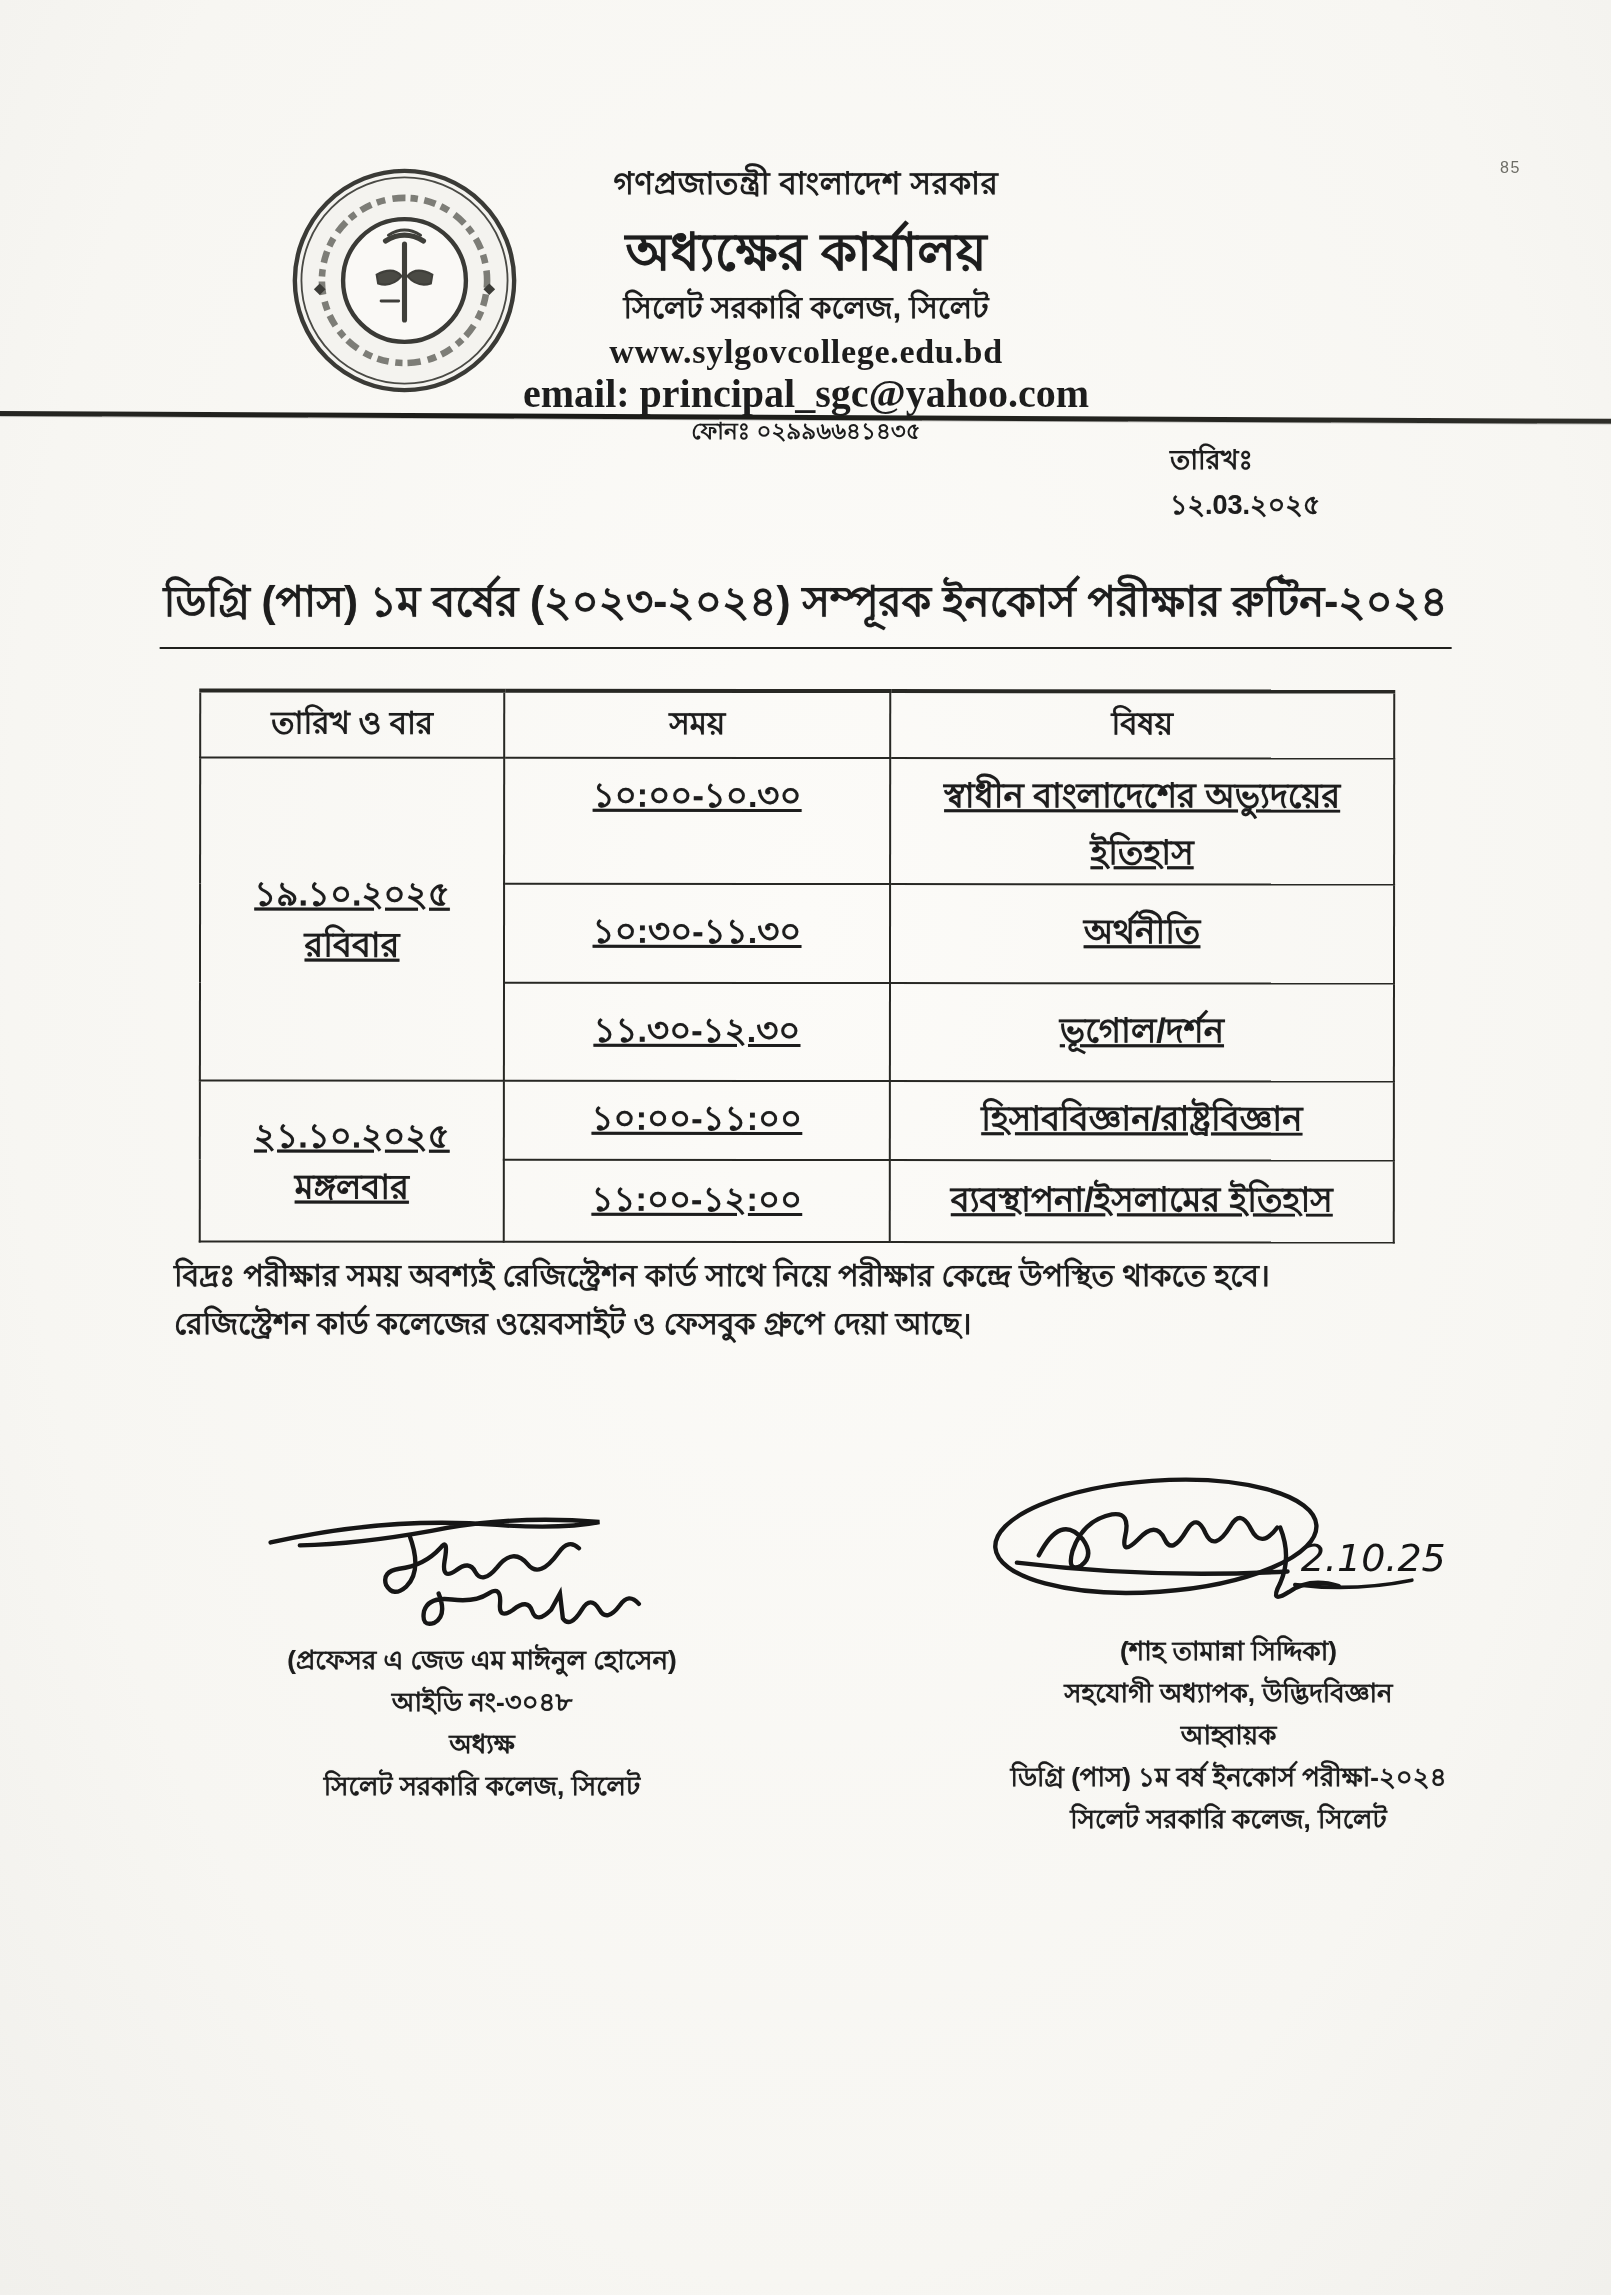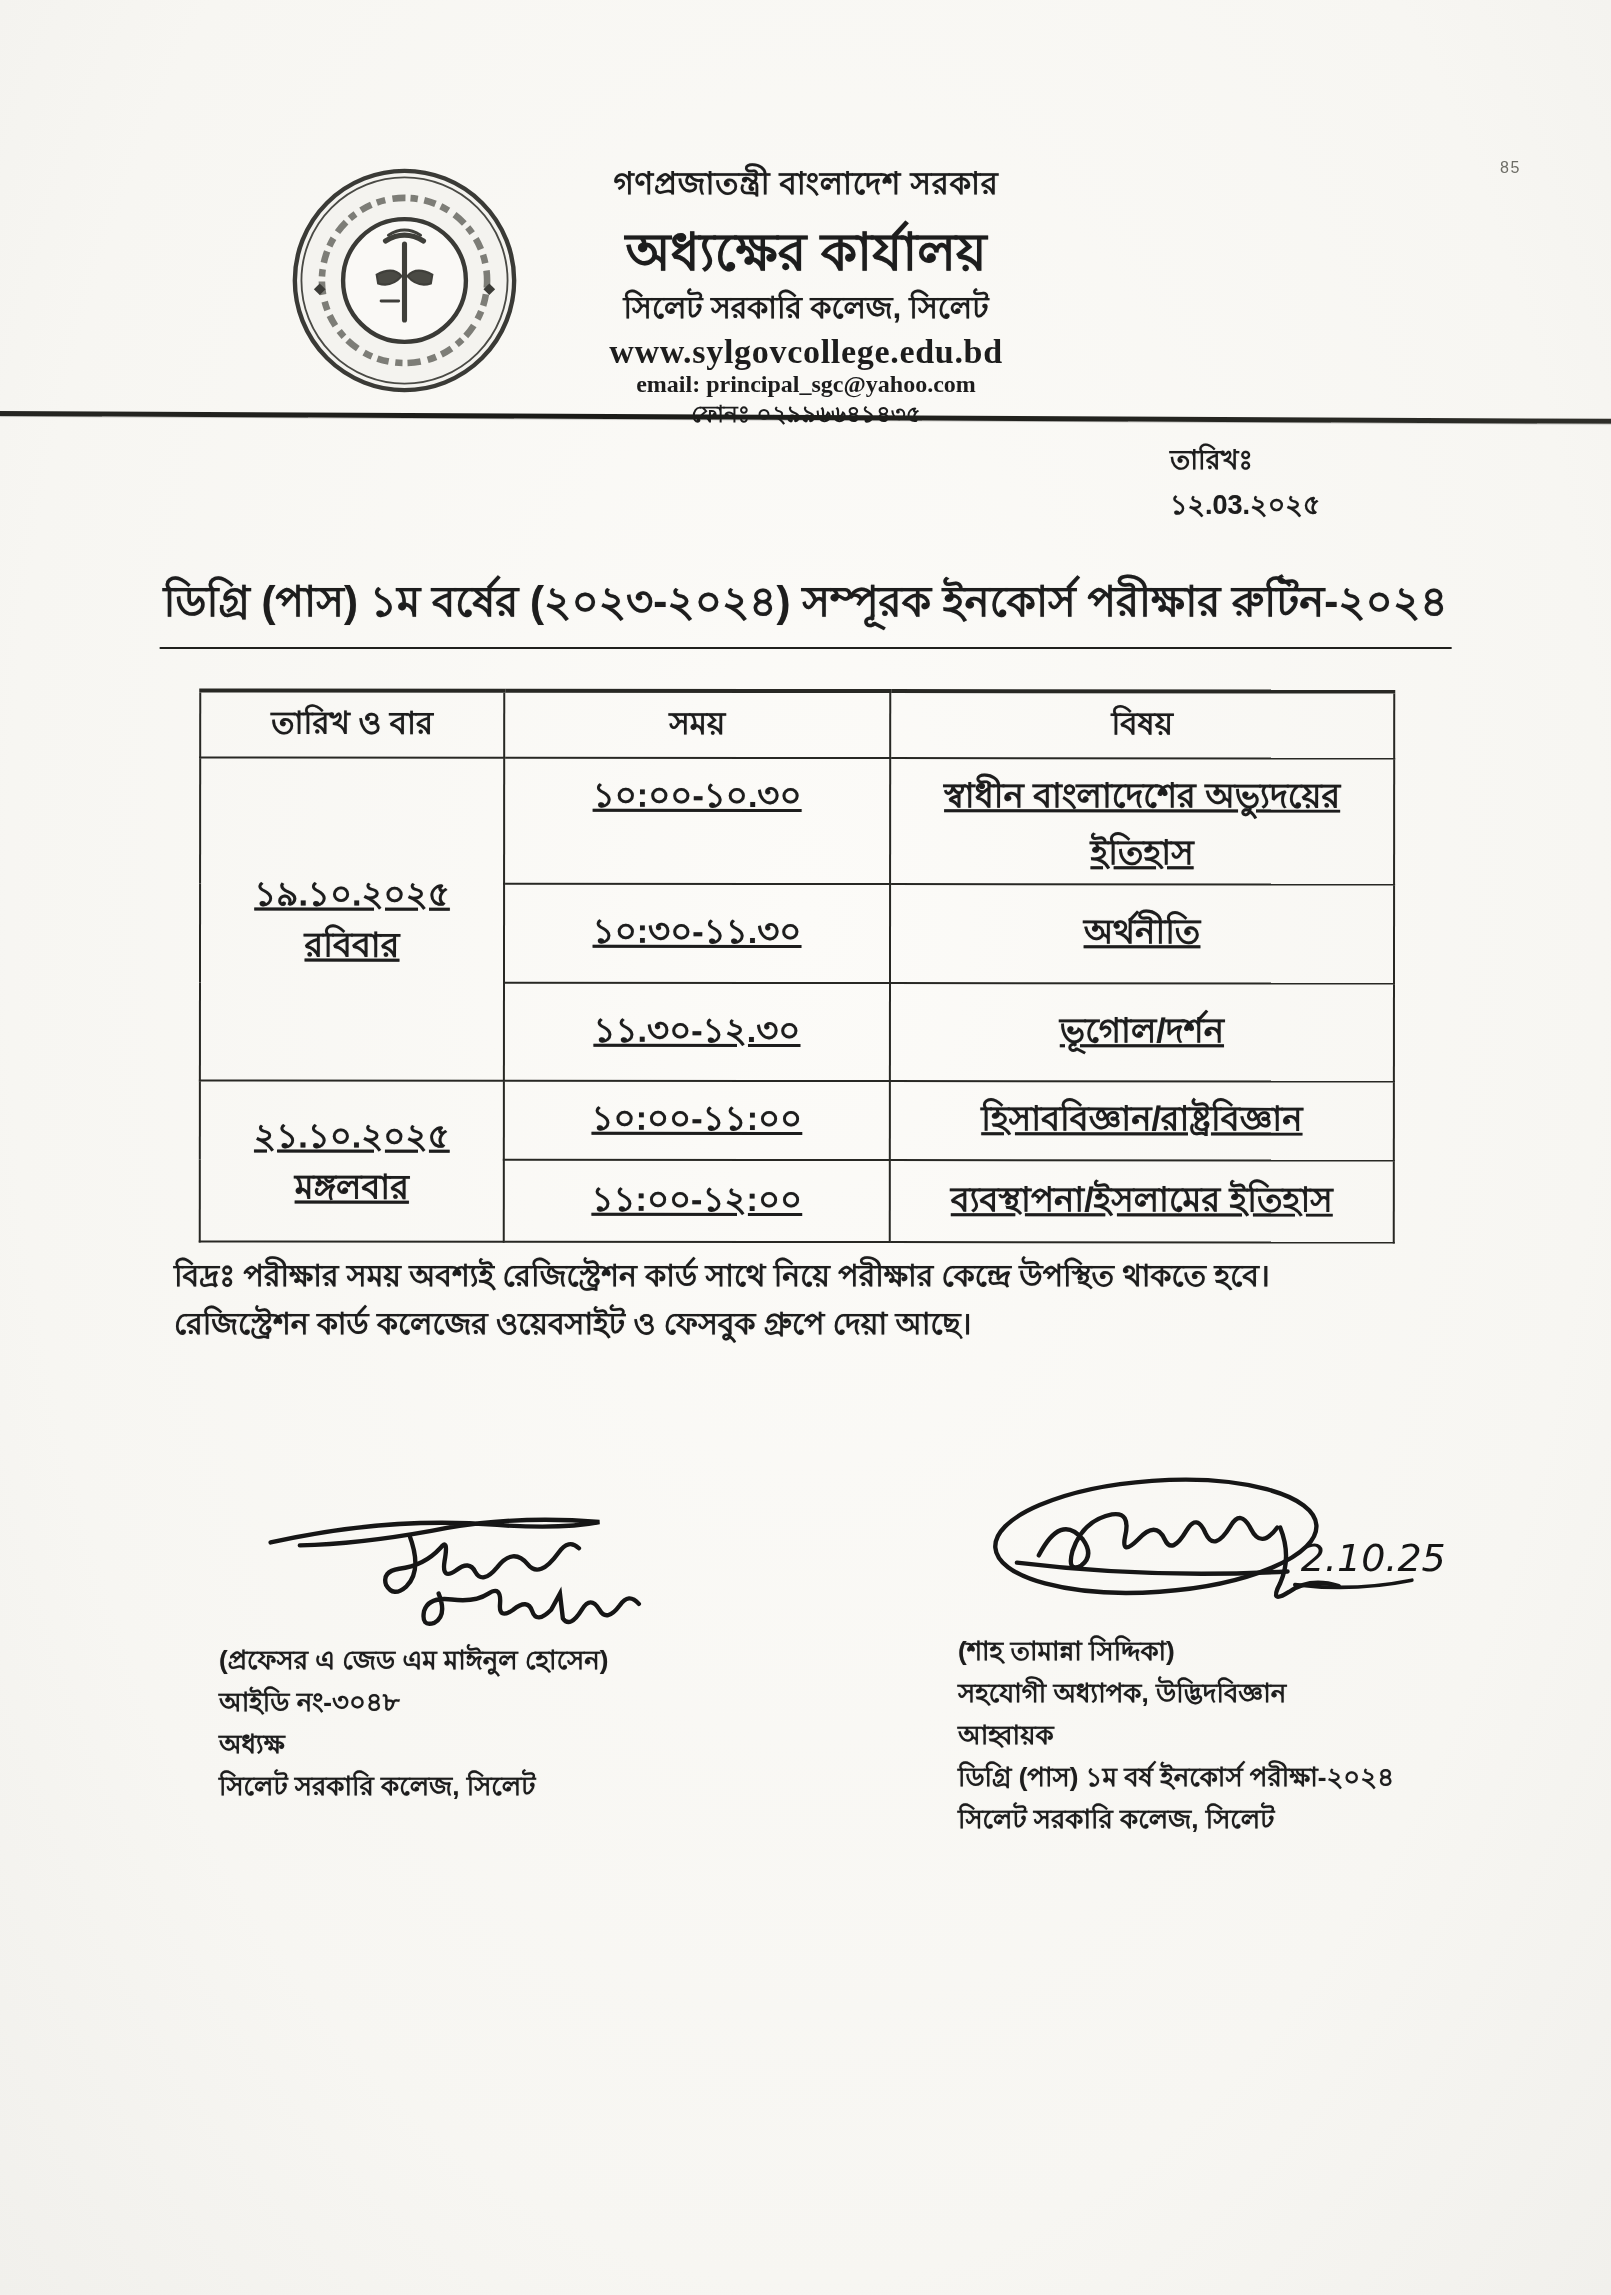--- a/index.html
+++ b/index.html
@@ -25,21 +25,21 @@
   .seal{position:absolute;left:289px;top:165px;width:231px;height:231px;}
   
   .letterhead{
     position:absolute;left:477px;top:167px;width:658px;
     text-align:center;line-height:1.08;
   }
   .lh-govt{font-size:31px;font-weight:700;letter-spacing:0.7px;text-shadow:0 0 0.7px rgba(20,20,20,.45);}
   .lh-office{font-size:52px;font-weight:800;margin-top:24px;text-shadow:0 0 0.7px rgba(20,20,20,.5);}
   .lh-college{font-size:30px;font-weight:700;margin-top:11.7px;text-shadow:0 0 0.7px rgba(20,20,20,.45);}
   .lh-web{font-family:"Liberation Serif",serif;font-size:34px;font-weight:700;margin-top:8.8px;letter-spacing:0.7px;}
-  .lh-email{font-family:"Liberation Serif",serif;font-size:24px;font-weight:700;margin-top:1.5px;}
+  .lh-email{font-family:"Liberation Serif",serif;font-size:40px;font-weight:700;margin-top:1.5px;}
   .lh-phone{font-size:23px;font-weight:700;margin-top:4.4px;}
   
   .divider{
     position:absolute;left:0;top:411px;width:1613px;height:5.1px;
     background:linear-gradient(90deg,#262622 0%,#1a1a17 35%,#23231f 70%,#2e2e29 100%);
     transform:rotate(0.28deg);transform-origin:left center;
     box-shadow:0 0.7px 0.7px rgba(0,0,0,.25);
   }
   .date-line{
     position:absolute;left:1170px;top:439px;width:234px;
@@ -81,21 +81,21 @@
   table.routine tbody tr:nth-child(1) td.time,
   table.routine tbody tr:nth-child(1) td.subject{vertical-align:top;padding-top:10.2px;}
   td.datecell .d{display:block;line-height:1.5;}
   
   .note{
     position:absolute;left:174px;top:1252px;width:1287px;
     font-size:30px;font-weight:800;line-height:1.6;
     text-shadow:0 0 0.7px rgba(20,20,20,.5);
   }
   
-  .sig{position:absolute;text-align:left;}
+  .sig{position:absolute;text-align:center;}
   .sig .line{font-size:26px;font-weight:700;line-height:1.62;text-shadow:0 0 0.7px rgba(20,20,20,.45);}
   .sig-left{left:219px;top:1500px;width:526px;}
   .sig-right{left:958px;top:1469px;width:541px;}
   .sig svg{display:block;margin:0 auto;}
   .hand-date{
     font-family:"DejaVu Sans",sans-serif;font-style:italic;
   }
 </style>
 </head>
 <body>

